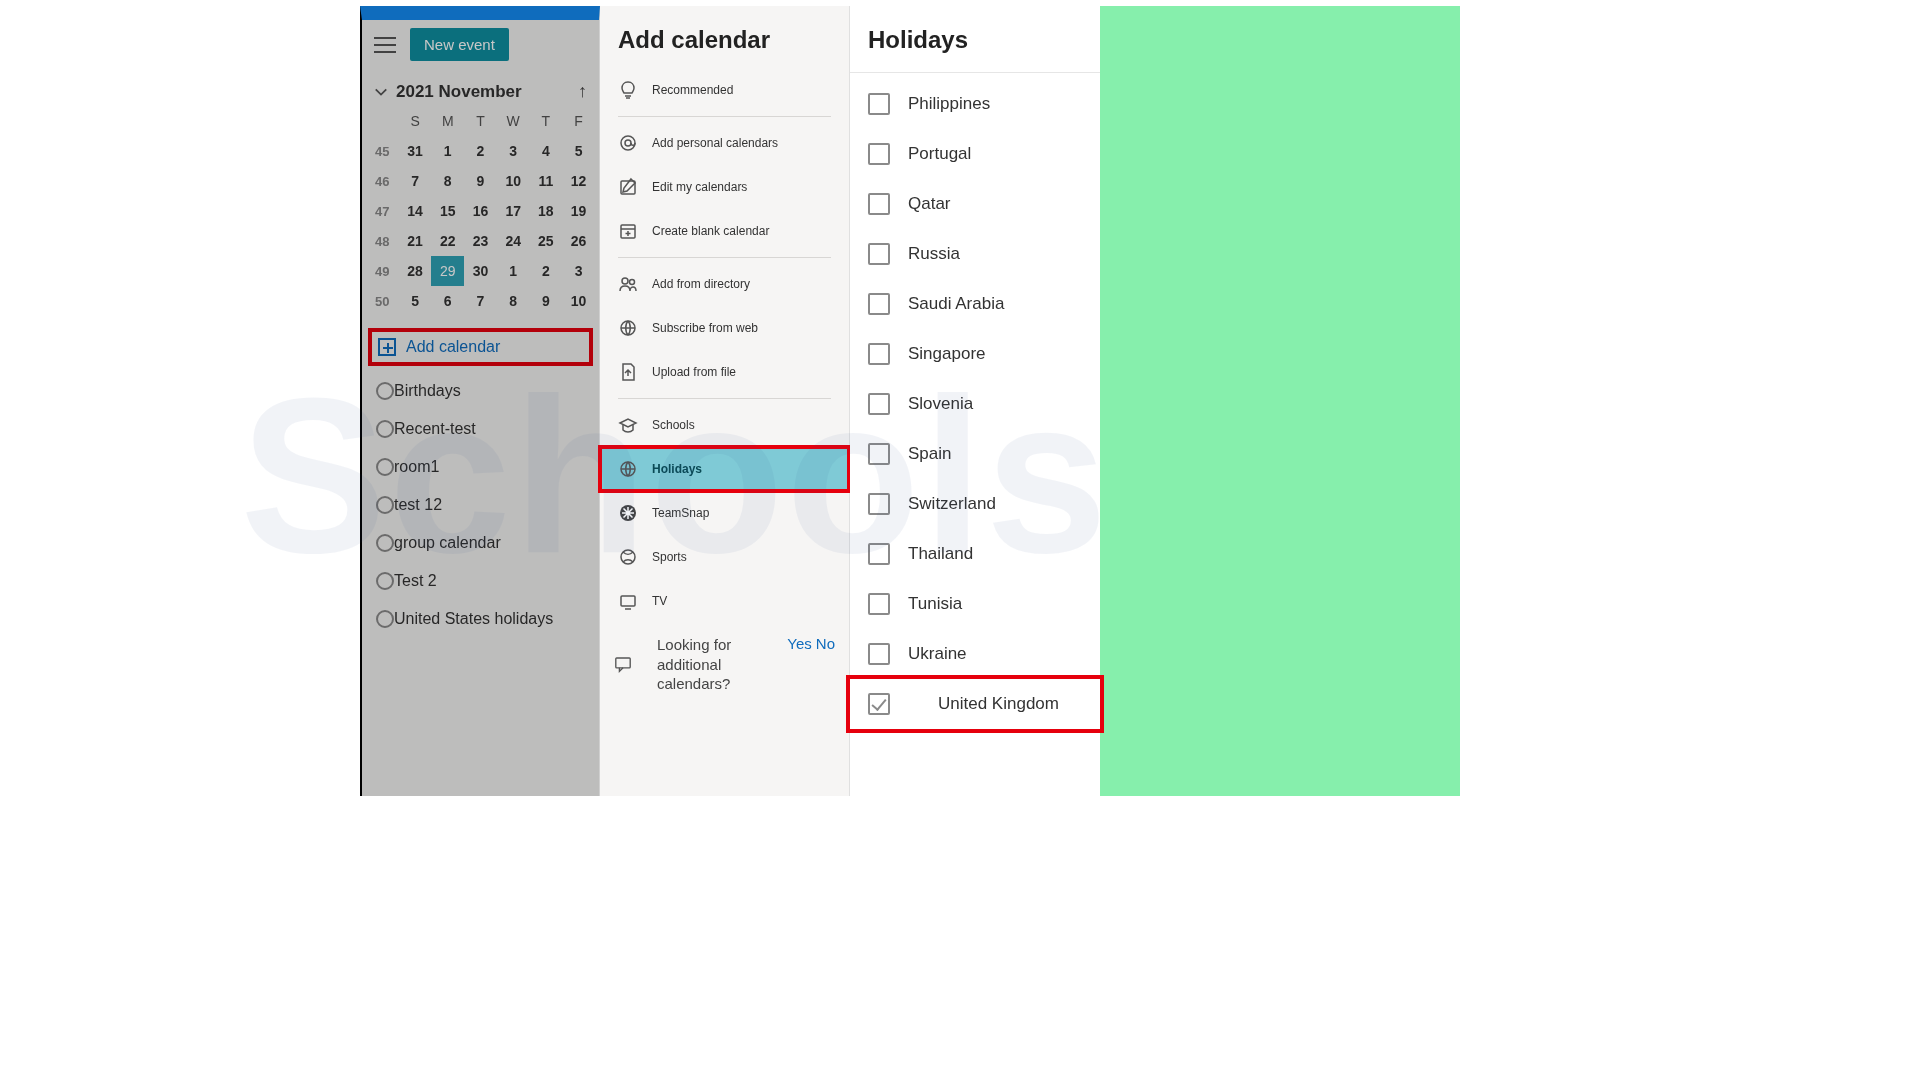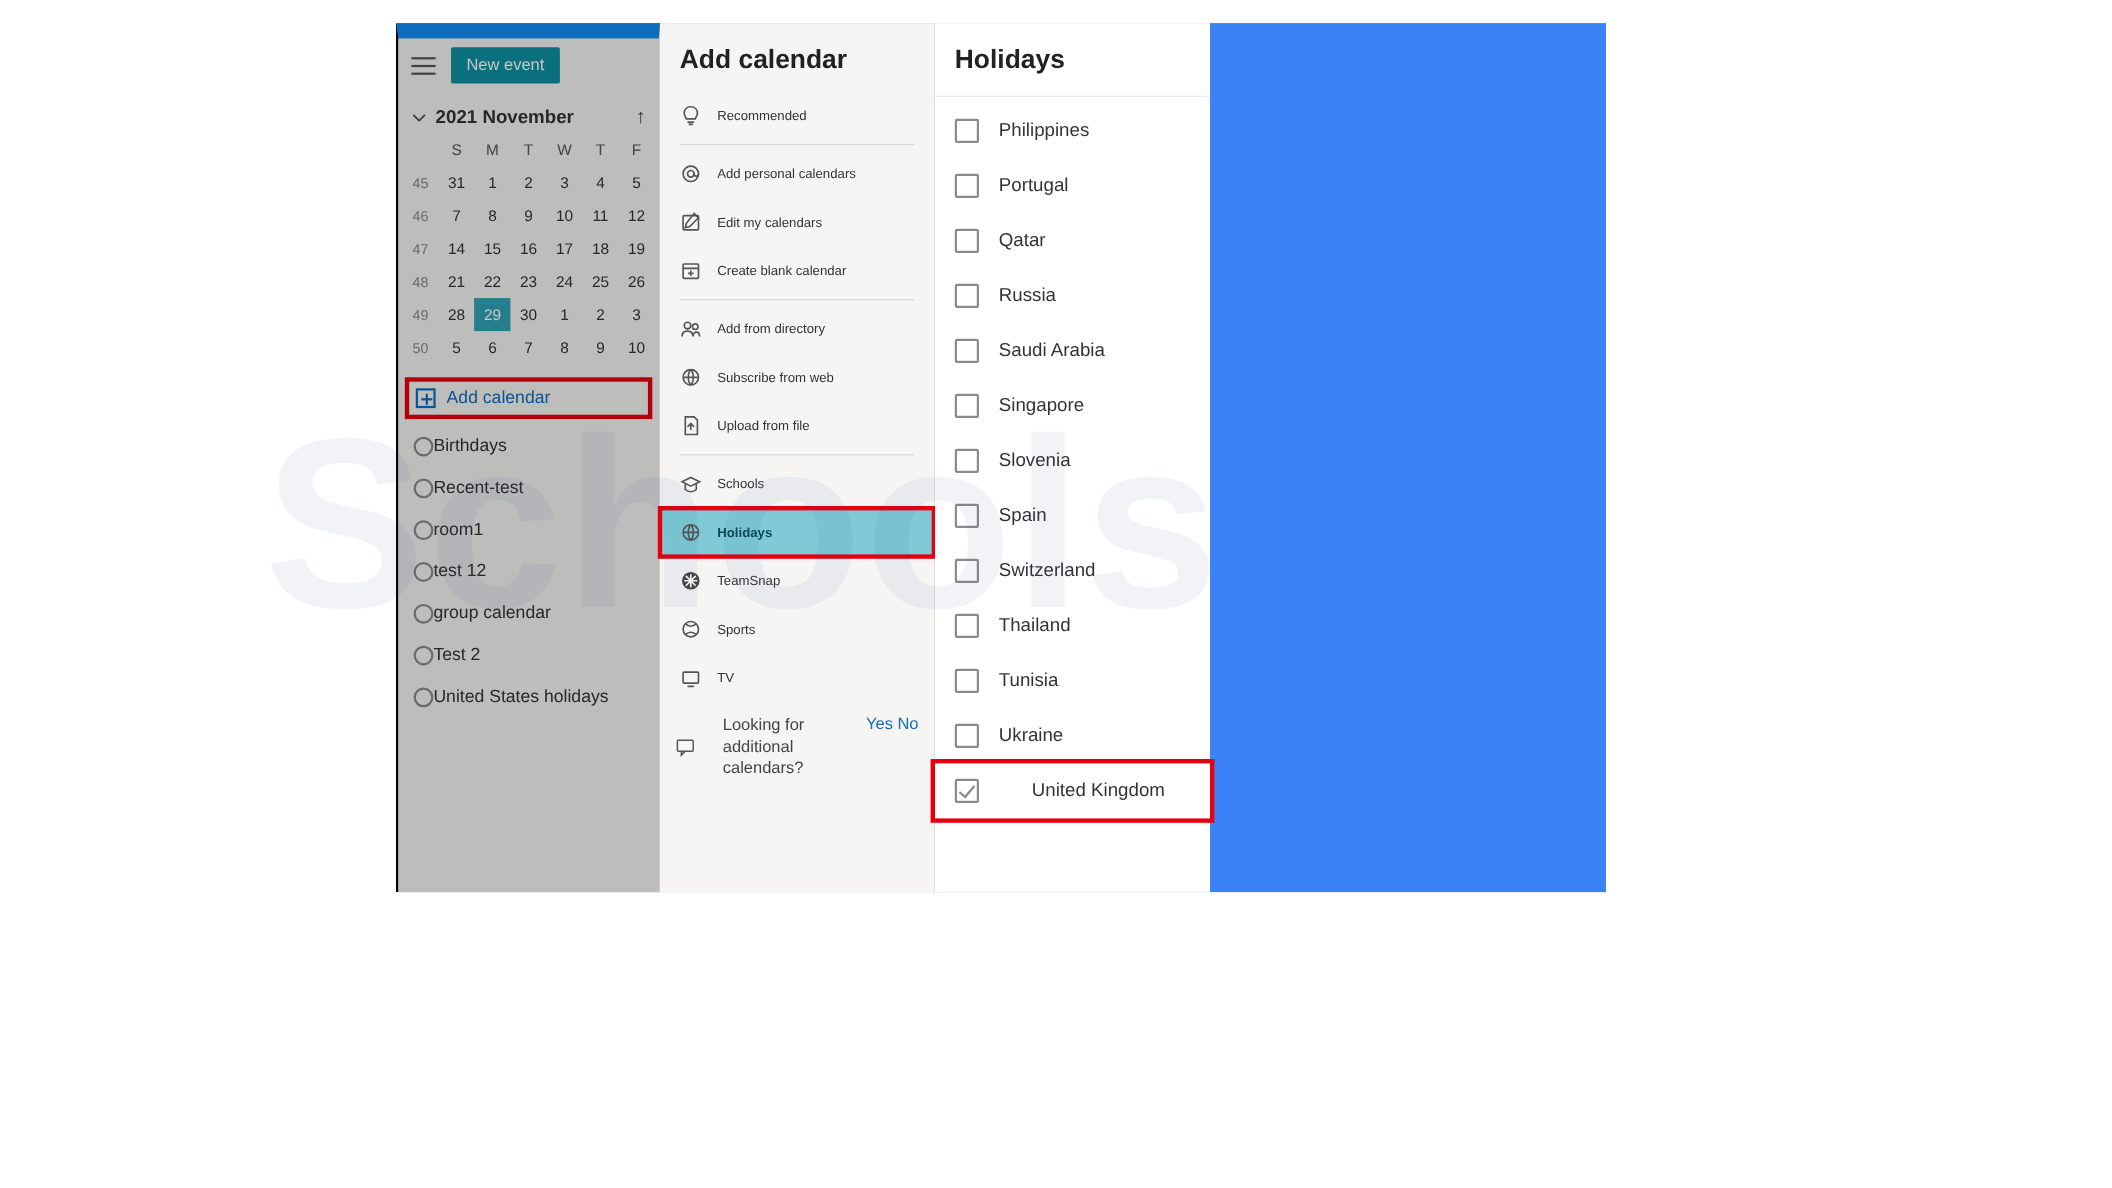--- a/index.html
+++ b/index.html
@@ -1,24 +1,24 @@
 <!DOCTYPE html>
 <html><head>
 <meta charset="utf-8">
 <style>
   * { box-sizing: border-box; margin: 0; padding: 0; font-family: "Segoe UI", -apple-system, sans-serif; }
   html, body { width: 1920px; height: 1080px; background: #fff; overflow: hidden; }
 
   .stage {
     position: absolute;
     left: 360px;
-    top: 21px;
+    top: 6px;
     width: 1100px;
     height: 790px;
-    background: #3b82f6;
+    background: #86efac;
   }
 
   
   .watermark {
     position: absolute;
     left: 240px;
     top: 350px;
     font-size: 220px;
     font-weight: 600;
     color: #2b4a8a;
@@ -89,21 +89,21 @@
 
   .mini-cal {
     padding: 0 4px 0 4px;
     font-size: 14px;
     color: #333;
   }
   .mini-cal table { width: 100%; border-collapse: collapse; }
   .mini-cal th, .mini-cal td {
     width: 32px; height: 30px;
     text-align: center;
-    font-weight: 400;
+    font-weight: 700;
   }
   .mini-cal th { color: #555; font-weight: 500; }
   .mini-cal .wk { color: #888; font-size: 13px; }
   .mini-cal .sel {
     background: #2fa2b5;
     color: #fff;
     font-weight: 400;
   }
 
   .add-cal-link {

